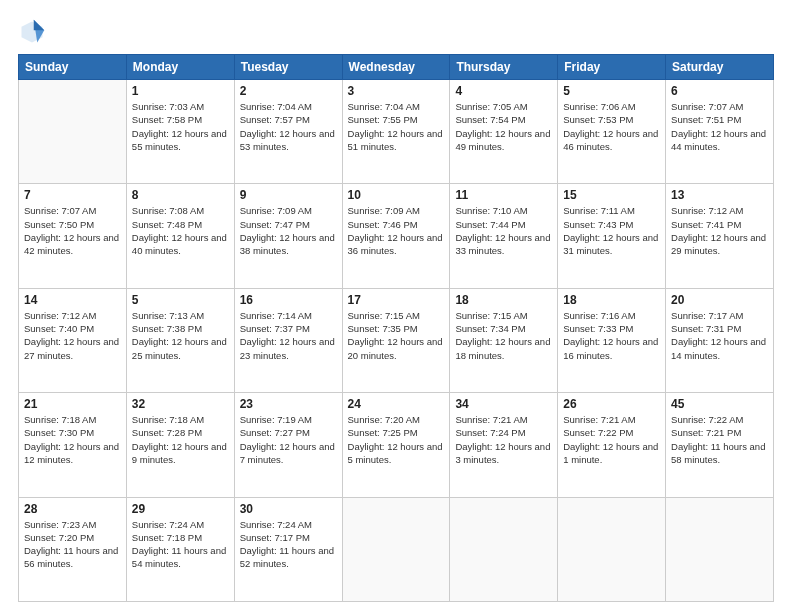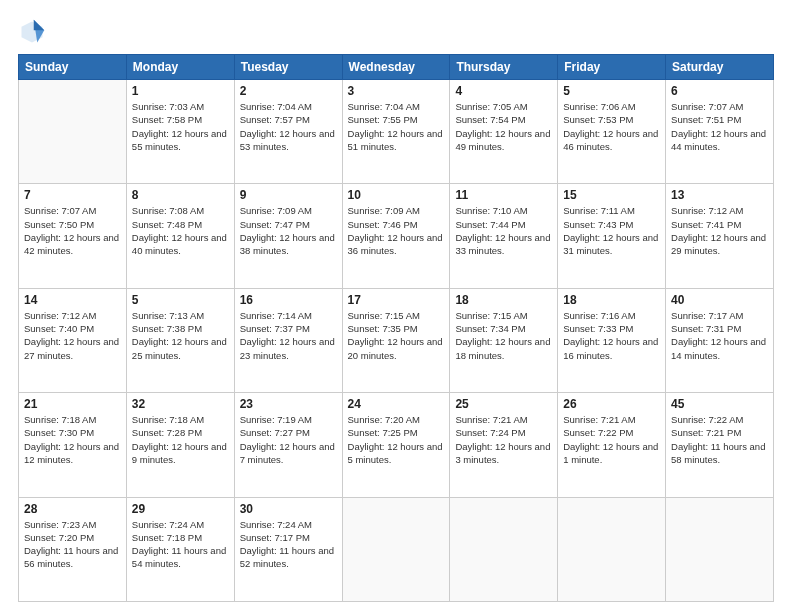--- a/index.html
+++ b/index.html
@@ -199,21 +199,21 @@
           </td>
           <td>
             <span class="day-number">18</span>
             <div class="day-detail">Sunrise: 7:15 AM<br>Sunset: 7:34 PM<br>Daylight: 12 hours and 18 minutes.</div>
           </td>
           <td>
             <span class="day-number">18</span>
             <div class="day-detail">Sunrise: 7:16 AM<br>Sunset: 7:33 PM<br>Daylight: 12 hours and 16 minutes.</div>
           </td>
           <td>
-            <span class="day-number">40</span>
+            <span class="day-number">20</span>
             <div class="day-detail">Sunrise: 7:17 AM<br>Sunset: 7:31 PM<br>Daylight: 12 hours and 14 minutes.</div>
           </td>
         </tr>
         <tr class="week-row">
           <td>
             <span class="day-number">21</span>
             <div class="day-detail">Sunrise: 7:18 AM<br>Sunset: 7:30 PM<br>Daylight: 12 hours and 12 minutes.</div>
           </td>
           <td>
             <span class="day-number">32</span>
@@ -221,21 +221,21 @@
           </td>
           <td>
             <span class="day-number">23</span>
             <div class="day-detail">Sunrise: 7:19 AM<br>Sunset: 7:27 PM<br>Daylight: 12 hours and 7 minutes.</div>
           </td>
           <td>
             <span class="day-number">24</span>
             <div class="day-detail">Sunrise: 7:20 AM<br>Sunset: 7:25 PM<br>Daylight: 12 hours and 5 minutes.</div>
           </td>
           <td>
-            <span class="day-number">25</span>
+            <span class="day-number">34</span>
             <div class="day-detail">Sunrise: 7:21 AM<br>Sunset: 7:24 PM<br>Daylight: 12 hours and 3 minutes.</div>
           </td>
           <td>
             <span class="day-number">26</span>
             <div class="day-detail">Sunrise: 7:21 AM<br>Sunset: 7:22 PM<br>Daylight: 12 hours and 1 minute.</div>
           </td>
           <td>
             <span class="day-number">45</span>
             <div class="day-detail">Sunrise: 7:22 AM<br>Sunset: 7:21 PM<br>Daylight: 11 hours and 58 minutes.</div>
           </td>

